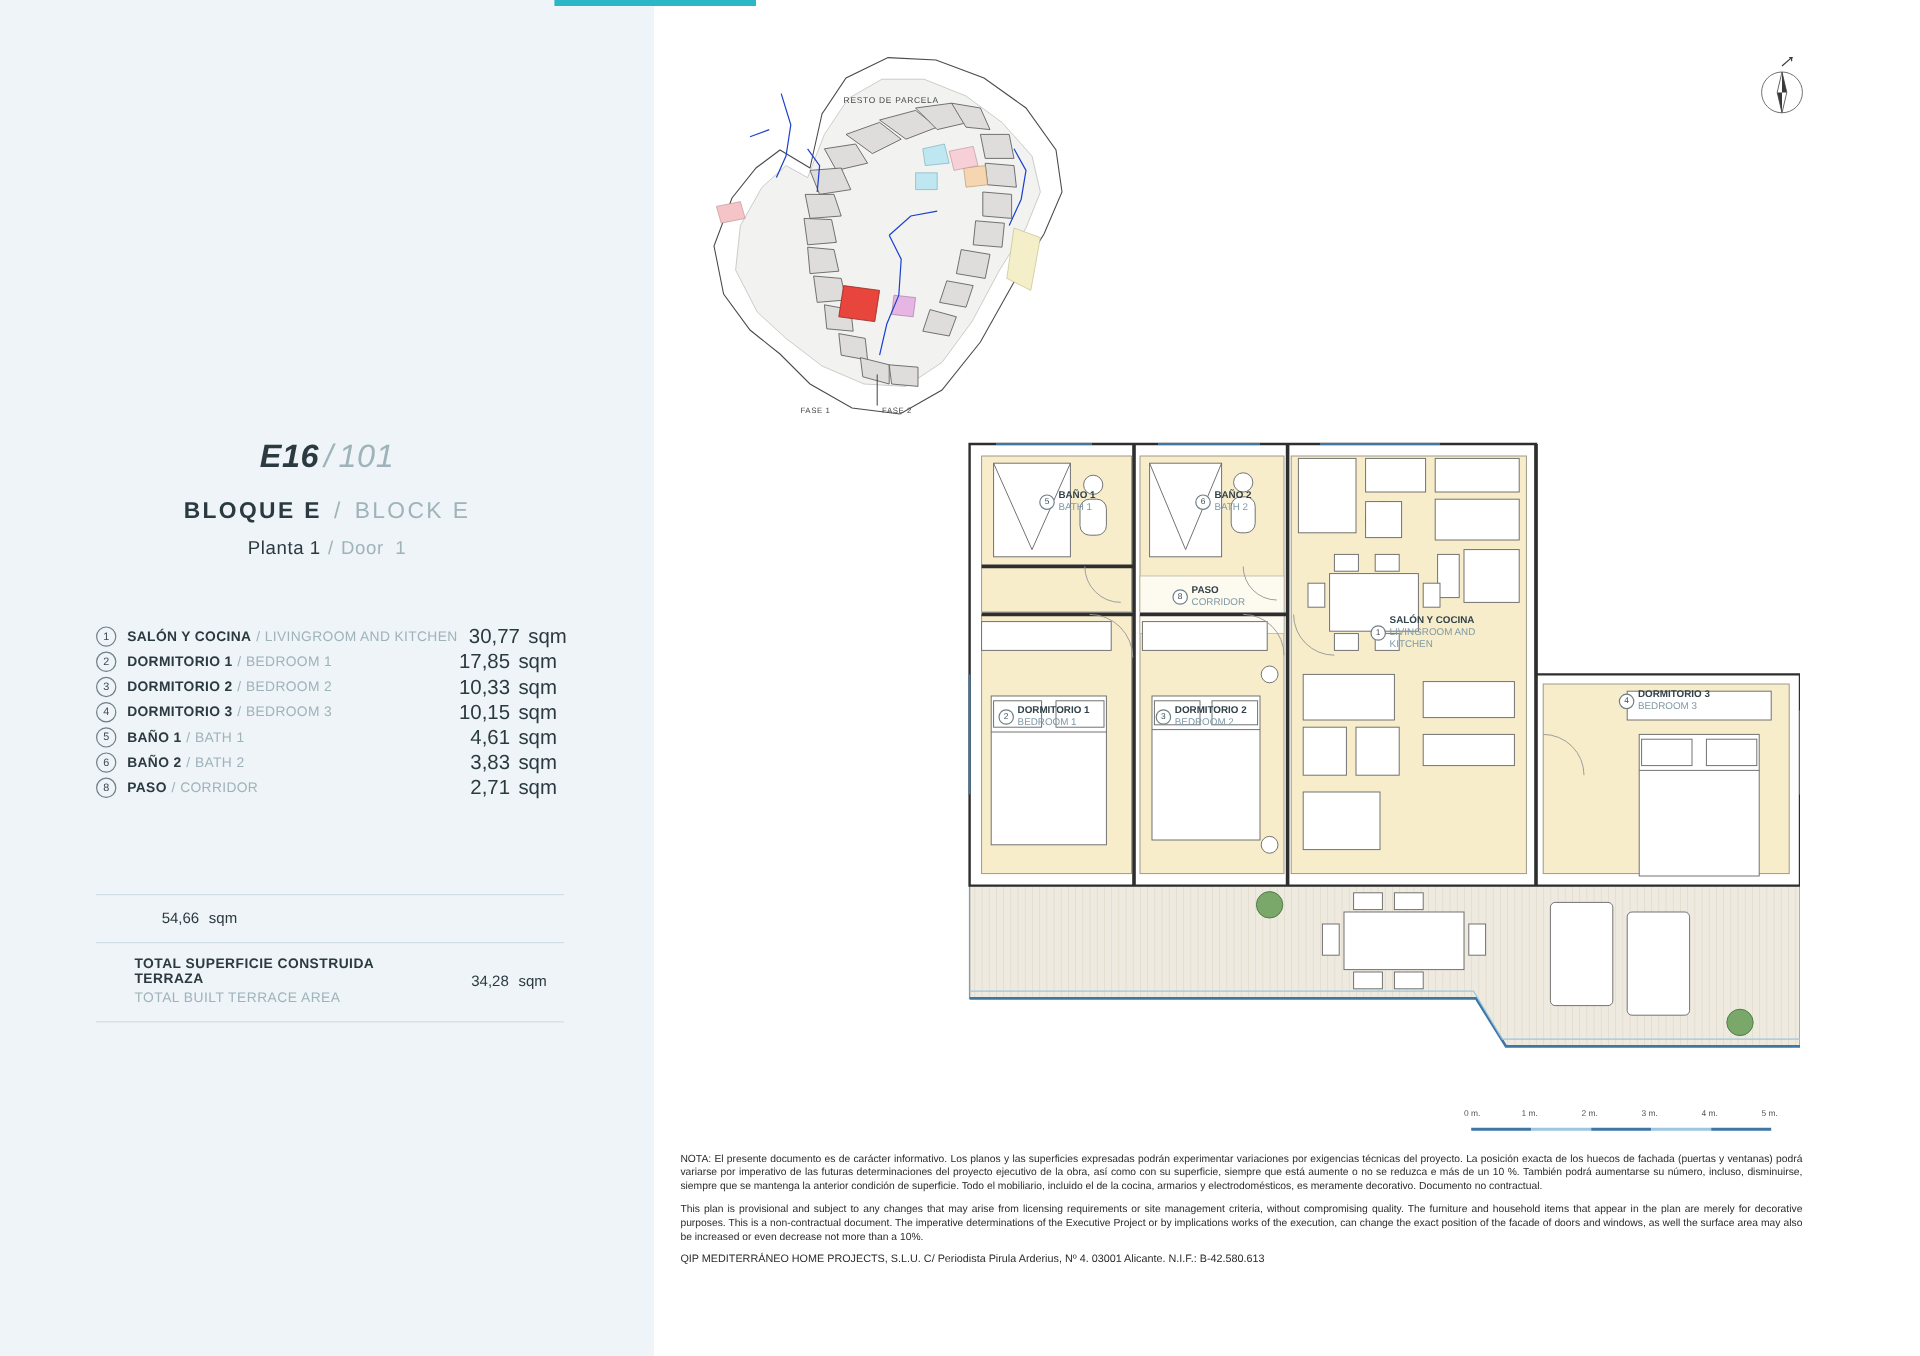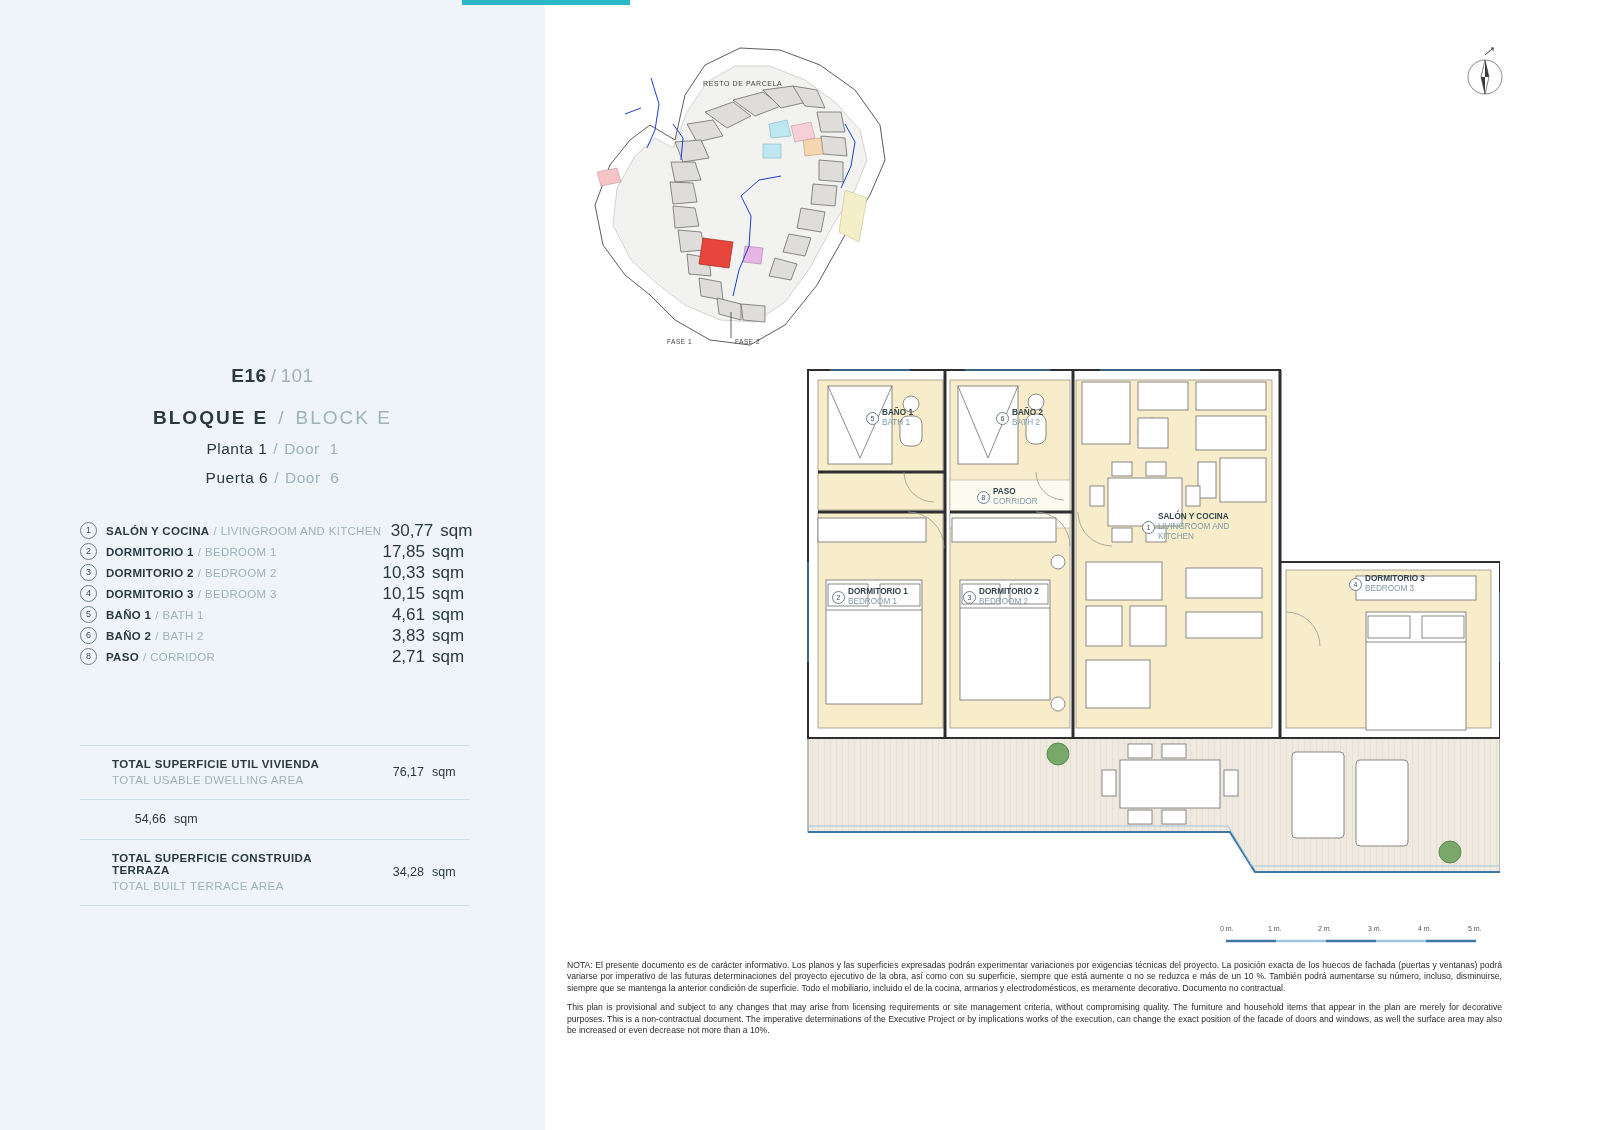--- a/index.html
+++ b/index.html
@@ -36,24 +36,25 @@
     background: #2bb7c6;
   }
   .title-block {
     position: absolute;
     top: 365px;
     left: 0;
     width: 545px;
     text-align: center;
   }
   .unit-line {
-    font-size: 19px;
+    font-size: 27px;
     letter-spacing: 0.5px;
     color: #2b3a40;
     font-weight: bold;
+    font-style: italic;
   }
   .unit-line .code {
     color: #2b3a40;
   }
   .unit-line .slash {
     color: #9fb3bb;
     font-weight: normal;
     margin: 0 4px;
   }
   .unit-line .alt {
@@ -329,23 +330,20 @@
     <div class="title-block">
       <div class="unit-line">
         <span class="code">E16</span><span class="slash">/</span><span class="alt">101</span>
       </div>
       <div class="block-line">
         <span>BLOQUE  E</span><span class="slash">/</span><span class="alt">BLOCK   E</span>
       </div>
       <div class="floor-line">
         <span>Planta 1</span><span class="slash">/</span><span class="alt">Door</span>&nbsp;&nbsp;<span class="alt">1</span>
       </div>
-      <div class="door-line">
-        <span>Puerta 6</span><span class="slash">/</span><span class="alt">Door</span>&nbsp;&nbsp;<span class="alt">6</span>
-      </div>
     </div>
 
     <div class="rooms">
       <div class="room-row">
         <div class="badge">1</div>
         <span class="room-name">SALÓN Y COCINA</span>
         <span class="room-sep">/</span>
         <span class="room-alt">LIVINGROOM AND KITCHEN</span>
         <span class="room-area"><span class="num">30,77</span><span class="unit">sqm</span></span>
       </div>
@@ -387,27 +385,20 @@
       <div class="room-row">
         <div class="badge">8</div>
         <span class="room-name">PASO</span>
         <span class="room-sep">/</span>
         <span class="room-alt">CORRIDOR</span>
         <span class="room-area"><span class="num">2,71</span><span class="unit">sqm</span></span>
       </div>
     </div>
 
     <div class="totals">
-      <div class="total-block">
-        <div class="total-labels">
-          <div class="total-es">TOTAL SUPERFICIE UTIL VIVIENDA</div>
-          <div class="total-en">TOTAL USABLE DWELLING AREA</div>
-        </div>
-        <div class="total-val"><span class="num">76,17</span><span class="unit">sqm</span></div>
-      </div>
       <div class="total-block">
         <div class="total-val"><span class="num">54,66</span><span class="unit">sqm</span></div>
       </div>
       <div class="total-block">
         <div class="total-labels">
           <div class="total-es">TOTAL SUPERFICIE CONSTRUIDA TERRAZA</div>
           <div class="total-en">TOTAL BUILT TERRACE AREA</div>
         </div>
         <div class="total-val"><span class="num">34,28</span><span class="unit">sqm</span></div>
       </div>
@@ -700,15 +691,16 @@
       <span class="lbl" style="left:48px;">1 m.</span>
       <span class="lbl" style="left:98px;">2 m.</span>
       <span class="lbl" style="left:148px;">3 m.</span>
       <span class="lbl" style="left:198px;">4 m.</span>
       <span class="lbl" style="left:248px;">5 m.</span>
     </div>
 
     <div class="notes">
       <div class="note-es">NOTA: El presente documento es de carácter informativo. Los planos y las superficies expresadas podrán experimentar variaciones por exigencias técnicas del proyecto. La posición exacta de los huecos de fachada (puertas y ventanas) podrá variarse por imperativo de las futuras determinaciones del proyecto ejecutivo de la obra, así como con su superficie, siempre que está aumente o no se reduzca e más de un 10 %. También podrá aumentarse su número, incluso, disminuirse, siempre que se mantenga la anterior condición de superficie. Todo el mobiliario, incluido el de la cocina, armarios y electrodomésticos, es meramente decorativo. Documento no contractual.</div>
       <div class="note-en">This plan is provisional and subject to any changes that may arise from licensing requirements or site management criteria, without compromising quality. The furniture and household items that appear in the plan are merely for decorative purposes. This is a non-contractual document. The imperative determinations of the Executive Project or by implications works of the execution, can change the exact position of the facade of doors and windows, as well the surface area may also be increased or even decrease not more than a 10%.</div>
+      <div class="note-legal">QIP MEDITERRÁNEO HOME PROJECTS, S.L.U. C/ Periodista Pirula Arderius, Nº 4. 03001 Alicante. N.I.F.: B-42.580.613</div>
     </div>
   </div>
 </div>
 
 </body></html>

